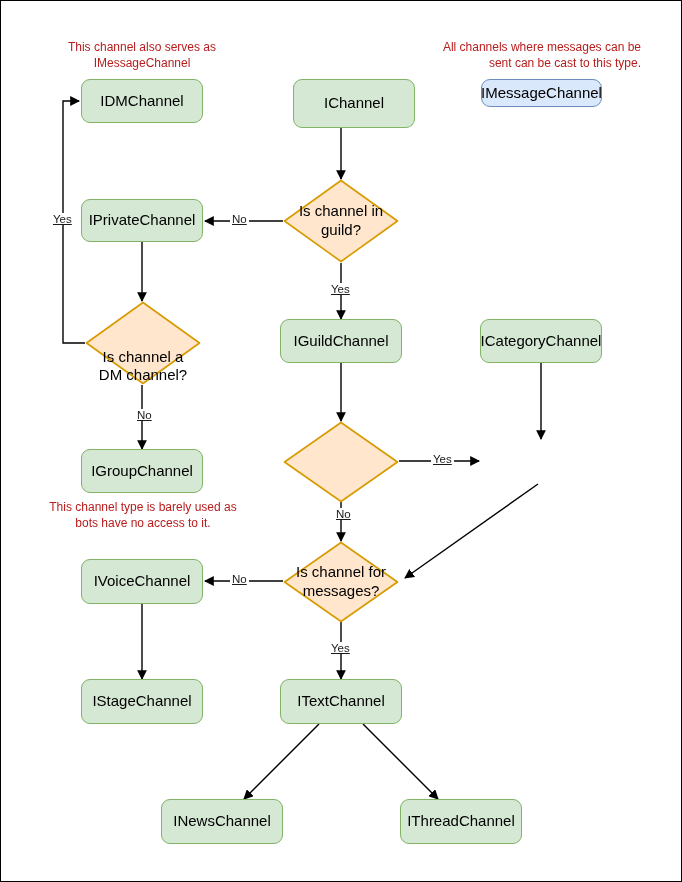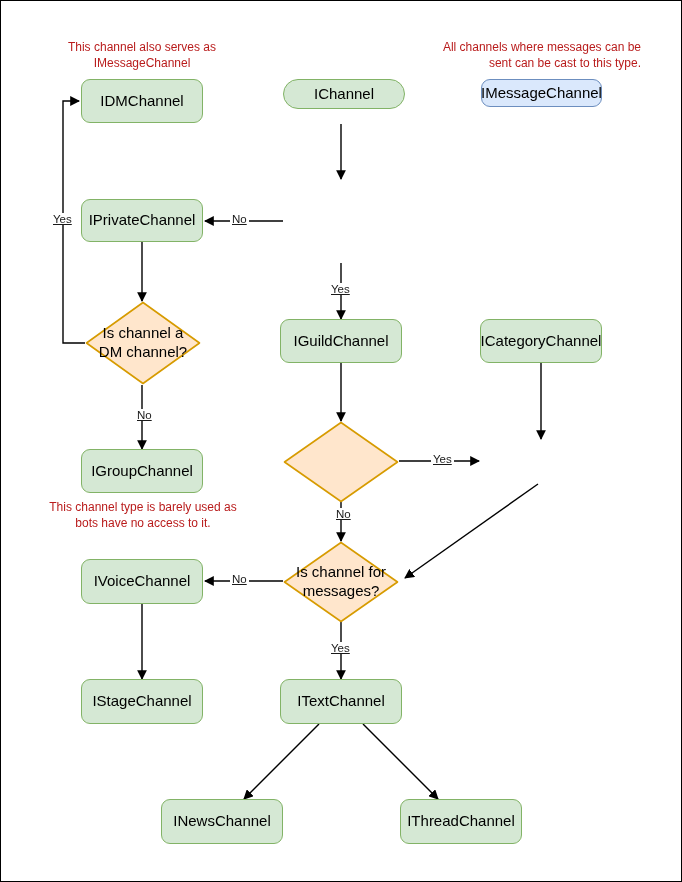--- a/index.html
+++ b/index.html
@@ -129,21 +129,21 @@
   </svg>
 
   <div class="note" style="left:56px; top:38px; width:170px;">This channel also serves as IMessageChannel</div>
 
   <div class="note" style="left:440px; top:38px; width:200px;text-align:right;">All channels where messages can be sent can be cast to this type.</div>
 
   <div class="note" style="left:46px; top:498px; width:192px;">This channel type is barely used as bots have no access to it.</div>
 
   <div class="node box" style="left:80px; top:78px; width:122px; height:44px;">IDMChannel</div>
 
-  <div class="node box" style="left:282px; top:78px; width:122px; height:30px;border-radius:17px;">IChannel</div>
+  <div class="node box" style="left:292px; top:78px; width:122px; height:49px;">IChannel</div>
 
   <div class="node box blue" style="left:480px; top:78px; width:121px; height:28px;">IMessageChannel</div>
 
   <div class="node box" style="left:80px; top:198px; width:122px; height:43px;">IPrivateChannel</div>
 
   <div class="node box" style="left:279px; top:318px; width:122px; height:44px;border-radius:9px;">IGuildChannel</div>
 
   <div class="node box" style="left:479px; top:318px; width:122px; height:44px;">ICategoryChannel</div>
 
   <div class="node box" style="left:80px; top:448px; width:122px; height:44px;">IGroupChannel</div>
@@ -152,22 +152,28 @@
   <div class="node box" style="left:80px; top:558px; width:122px; height:45px;">IVoiceChannel</div>
 
   <div class="node box" style="left:80px; top:678px; width:122px; height:45px;">IStageChannel</div>
 
   <div class="node box" style="left:279px; top:678px; width:122px; height:45px;">ITextChannel</div>
 
   <div class="node box" style="left:160px; top:798px; width:122px; height:45px;">INewsChannel</div>
 
   <div class="node box" style="left:399px; top:798px; width:122px; height:45px;">IThreadChannel</div>
 
-
-  <div class="node diamond" style="left:84px; top:300px; width:116px; height:84px;">
+  <div class="node diamond" style="left:282px; top:178px; width:116px; height:84px;">
+    <svg class="diamond-shape" viewBox="0 0 116 84" preserveAspectRatio="none" xmlns="http://www.w3.org/2000/svg">
+      <polygon points="58,1.5 114.5,42 58,82.5 1.5,42" fill="#ffe6cc" stroke="#d79b00" stroke-width="1.6" stroke-linejoin="round"></polygon>
+    </svg>
+    <span class="diamond-label">Is channel in guild?</span>
+  </div>
+
+  <div class="node diamond" style="left:84px; top:300px; width:116px; height:84px;align-items:flex-end;">
     <svg class="diamond-shape" viewBox="0 0 116 84" preserveAspectRatio="none" xmlns="http://www.w3.org/2000/svg">
       <polygon points="58,1.5 114.5,42 58,82.5 1.5,42" fill="#ffe6cc" stroke="#d79b00" stroke-width="1.6" stroke-linejoin="round"></polygon>
     </svg>
     <span class="diamond-label">Is channel a DM channel?</span>
   </div>
 
   <div class="node diamond" style="left:282px; top:420px; width:116px; height:82px;">
     <svg class="diamond-shape" viewBox="0 0 116 82" preserveAspectRatio="none" xmlns="http://www.w3.org/2000/svg">
       <polygon points="58,1.5 114.5,41 58,80.5 1.5,41" fill="#ffe6cc" stroke="#d79b00" stroke-width="1.6" stroke-linejoin="round"></polygon>
     </svg>

